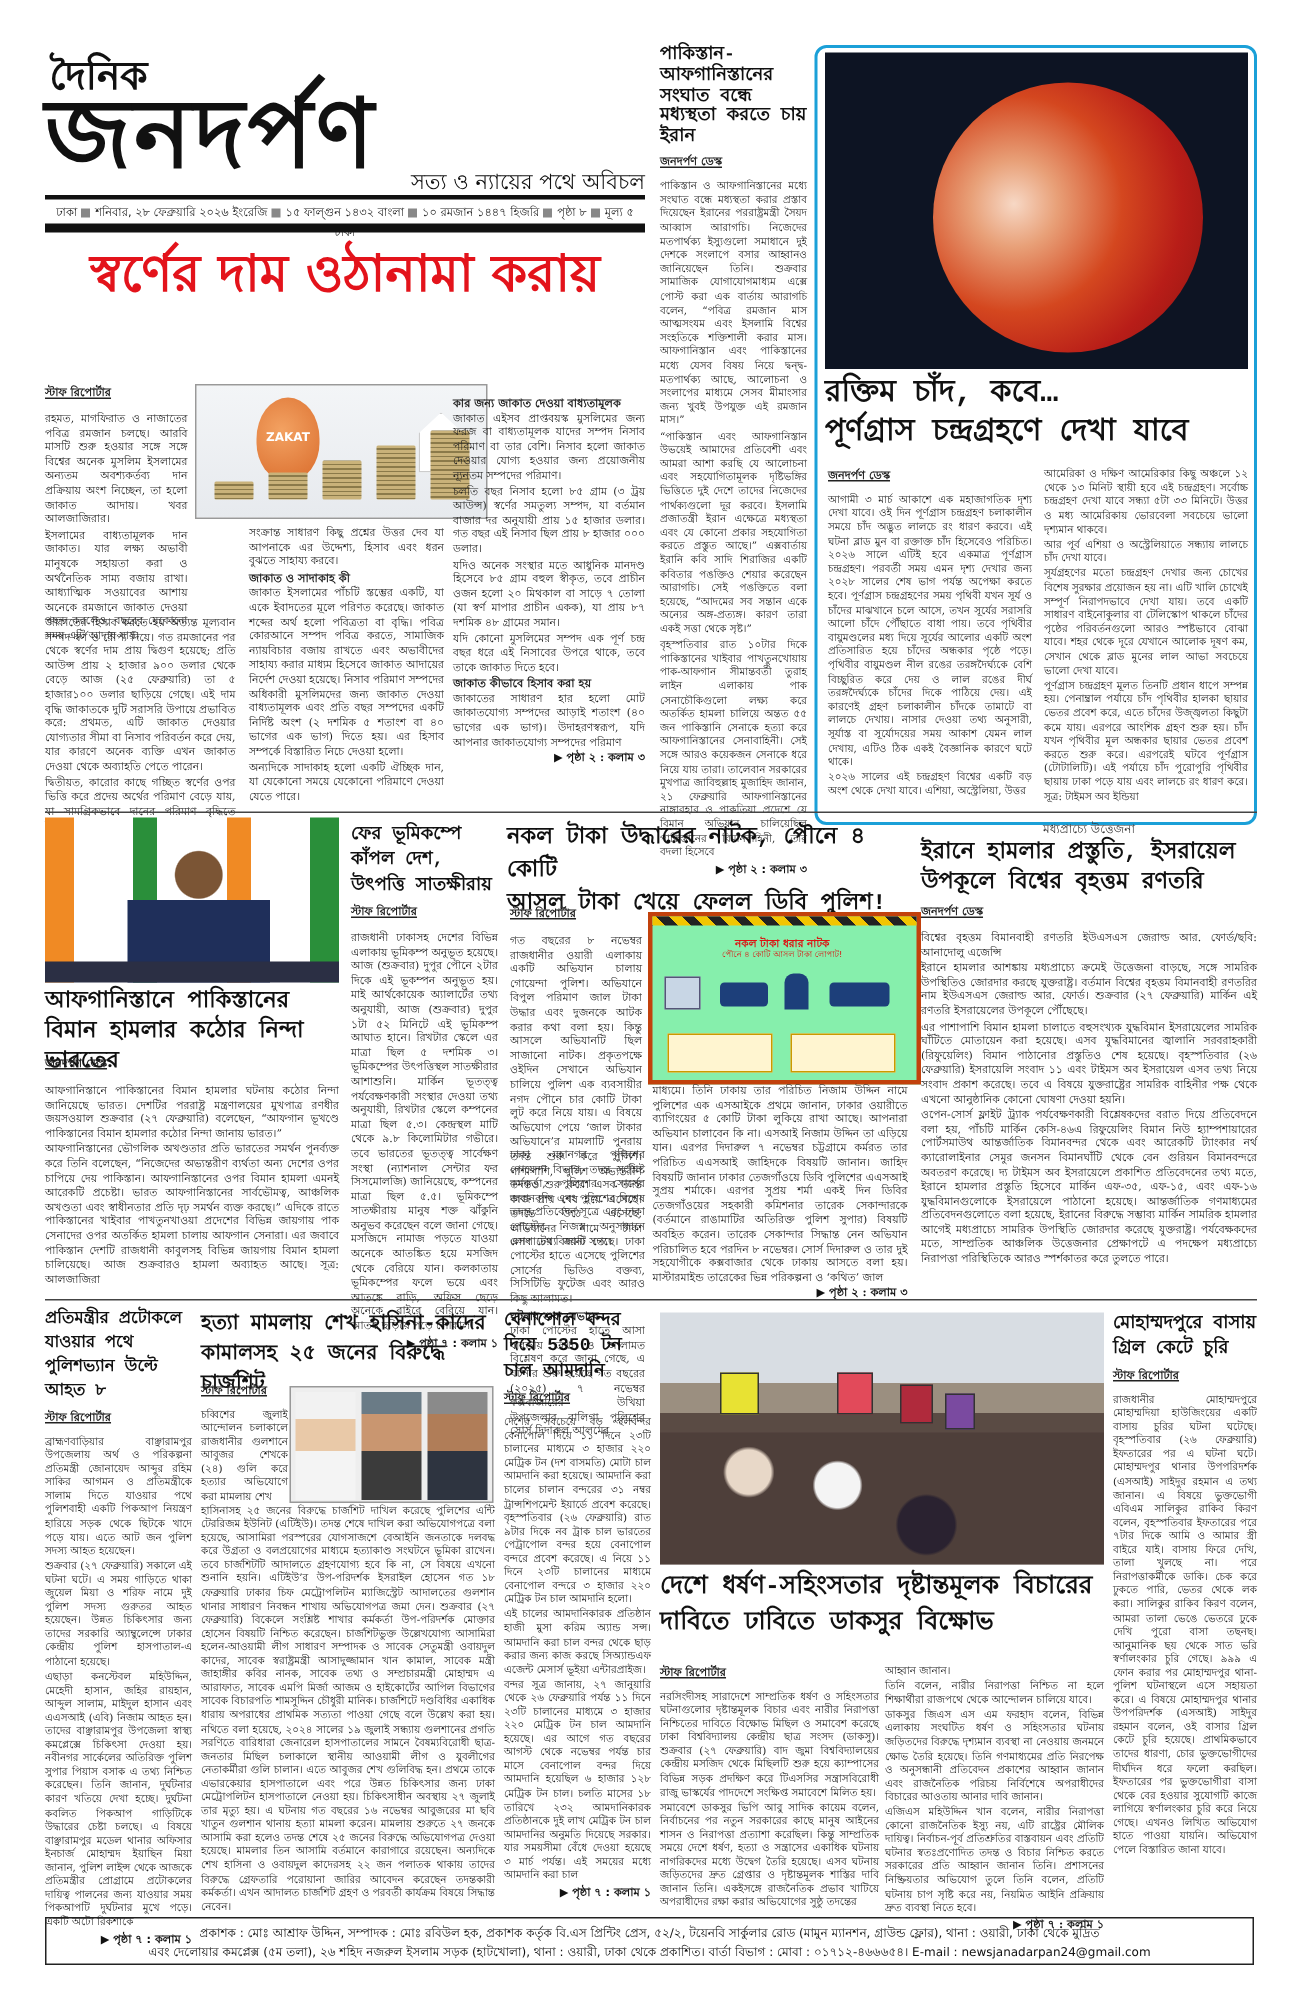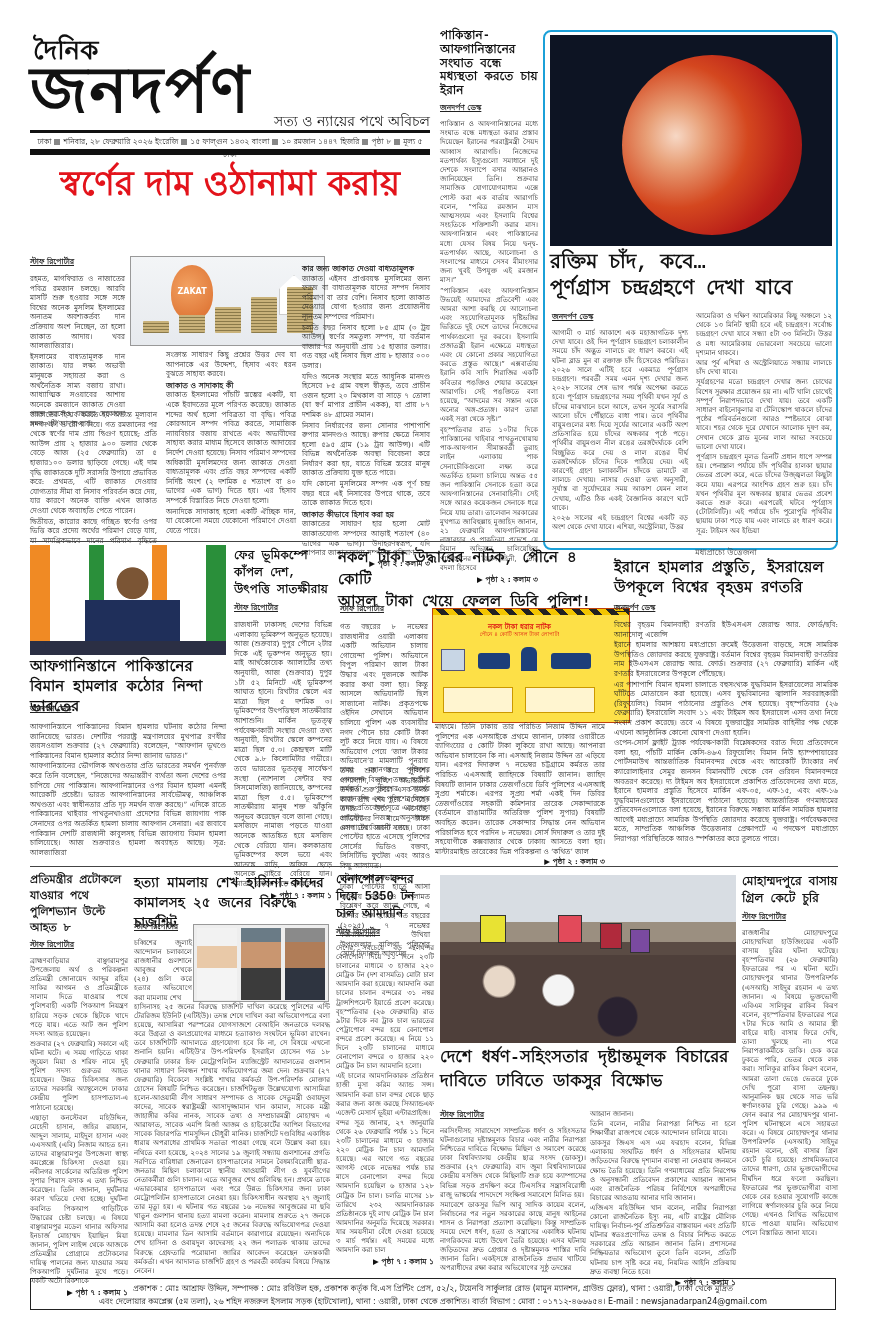--- a/index.html
+++ b/index.html
@@ -26,21 +26,21 @@
 .coin{position:absolute;bottom:12px;width:26px;background:repeating-linear-gradient(#c9b27a 0 2px,#8b7a4a 2px 3px);border-radius:1px}
 
 #moon-frame{left:543px;top:30px;width:295px;height:520px;border:2px solid #1ba0d8;border-radius:8px}
 #moon-img{left:550px;top:35px;width:282px;height:211px;background:#0d1423;overflow:hidden}
 #moon{position:absolute;left:72px;top:20px;width:180px;height:180px;border-radius:50%;background:radial-gradient(circle at 30% 45%,#f7d8c5 0,#e8a078 18%,#d4471f 45%,#b81d18 70%,#8a1410 100%)}
 .hdivider{position:absolute;height:1px;background:#444}
 
 #india-img{left:30px;top:545px;width:196px;height:110px;background:linear-gradient(90deg,#f08a24 0 10%,#fff 10% 30%,#2a8f3a 30% 38%,#fff 38% 62%,#f08a24 62% 70%,#fff 70% 90%,#2a8f3a 90%)}
 #india-speaker{position:absolute;left:55px;top:18px;width:95px;height:92px;background:radial-gradient(circle at 50% 22%,#7b5535 0 18%,transparent 19%),linear-gradient(#fff0 0 40%,#1f2f5a 40%)}
 #india-desk{position:absolute;left:0;bottom:0;width:100%;height:14px;background:#2b2f44}
-#fake-img{left:432px;top:608px;width:198px;height:115px;background:#fde047;border:1px solid #c2410c}
+#fake-img{left:432px;top:608px;width:182px;height:115px;background:#86efac;border:3px solid #c2410c}
 #portraits{left:193px;top:924px;width:136px;height:78px;border:1px solid #999;background:#eee}
 .portrait{position:absolute;top:3px;width:40px;height:72px}
 #rally-img{left:440px;top:875px;width:296px;height:168px;background:linear-gradient(#d8dde3 0 28%,#9b8f80 28% 40%,#5a4b44 40% 100%);overflow:hidden}
 #footer{left:30px;top:1278px;width:806px;height:32px;border:1px solid #222;font-size:8px;text-align:center;line-height:13px;padding-top:3px;color:#111}
 </style>
 </head>
 <body>
 
 <div class="abs" id="dainik">দৈনিক</div>
 <div class="abs" id="paper-name">জনদর্পণ</div>
@@ -81,21 +81,20 @@
   <p>সংক্রান্ত সাধারণ কিছু প্রশ্নের উত্তর দেব যা আপনাকে এর উদ্দেশ্য, হিসাব এবং ধরন বুঝতে সাহায্য করবে।</p>
   <div class="subhd">জাকাত ও সাদাকাহ কী</div>
   <p>জাকাত ইসলামের পাঁচটি স্তম্ভের একটি, যা একে ইবাদতের মূলে পরিণত করেছে। জাকাত শব্দের অর্থ হলো পবিত্রতা বা বৃদ্ধি। পবিত্র কোরআনে সম্পদ পবিত্র করতে, সামাজিক ন্যায়বিচার বজায় রাখতে এবং অভাবীদের সাহায্য করার মাধ্যম হিসেবে জাকাত আদায়ের নির্দেশ দেওয়া হয়েছে। নিসাব পরিমাণ সম্পদের অধিকারী মুসলিমদের জন্য জাকাত দেওয়া বাধ্যতামূলক এবং প্রতি বছর সম্পদের একটি নির্দিষ্ট অংশ (২ দশমিক ৫ শতাংশ বা ৪০ ভাগের এক ভাগ) দিতে হয়। এর হিসাব সম্পর্কে বিস্তারিত নিচে দেওয়া হলো।</p>
   <p>অন্যদিকে সাদাকাহ হলো একটি ঐচ্ছিক দান, যা যেকোনো সময়ে যেকোনো পরিমাণে দেওয়া যেতে পারে।</p>
 </div>
 <div class="abs body-text" style="left:302px;top:262px;width:128px">
   <div class="subhd">কার জন্য জাকাত দেওয়া বাধ্যতামূলক</div>
   <p>জাকাত এইসব প্রাপ্তবয়স্ক মুসলিমের জন্য ফরজ বা বাধ্যতামূলক যাদের সম্পদ নিসাব পরিমাণ বা তার বেশি। নিসাব হলো জাকাত দেওয়ার যোগ্য হওয়ার জন্য প্রয়োজনীয় ন্যূনতম সম্পদের পরিমাণ।</p>
   <p>চলতি বছর নিসাব হলো ৮৫ গ্রাম (৩ ট্রয় আউন্স) স্বর্ণের সমতুল্য সম্পদ, যা বর্তমান বাজার দর অনুযায়ী প্রায় ১৫ হাজার ডলার। গত বছর এই নিসাব ছিল প্রায় ৮ হাজার ০০০ ডলার।</p>
   <p>যদিও অনেক সংস্থার মতে আধুনিক মানদণ্ড হিসেবে ৮৫ গ্রাম বহুল স্বীকৃত, তবে প্রাচীন ওজন হলো ২০ মিথকাল বা সাড়ে ৭ তোলা (যা স্বর্ণ মাপার প্রাচীন একক), যা প্রায় ৮৭ দশমিক ৪৮ গ্রামের সমান।</p>
-  <p>নিসাব নির্ধারণের জন্য সোনার পাশাপাশি রুপার মানদণ্ডও আছে। রুপার ক্ষেত্রে নিসাব হলো ৫৯৫ গ্রাম (১৯ ট্রয় আউন্স)। এটি বিভিন্ন অর্থনৈতিক অবস্থা বিবেচনা করে নির্ধারণ করা হয়, যাতে বিভিন্ন স্তরের মানুষ জাকাত প্রক্রিয়ায় যুক্ত হতে পারে।</p>
   <p>যদি কোনো মুসলিমের সম্পদ এক পূর্ণ চন্দ্র বছর ধরে এই নিসাবের উপরে থাকে, তবে তাকে জাকাত দিতে হবে।</p>
   <div class="subhd">জাকাত কীভাবে হিসাব করা হয়</div>
   <p>জাকাতের সাধারণ হার হলো মোট জাকাতযোগ্য সম্পদের আড়াই শতাংশ (৪০ ভাগের এক ভাগ)। উদাহরণস্বরূপ, যদি আপনার জাকাতযোগ্য সম্পদের পরিমাণ</p>
   <div class="cont">▶ পৃষ্ঠা ২ : কলাম ৩</div>
 </div>
 
 <div class="abs" style="left:440px;top:30px;width:98px">
   <div class="hd" style="font-size:12px">পাকিস্তান-আফগানিস্তানের সংঘাত বন্ধে মধ্যস্থতা করতে চায় ইরান</div>
   <div class="byline">জনদর্পণ ডেস্ক</div>
   <div class="body-text" style="font-size:6.9px;line-height:9.2px">

